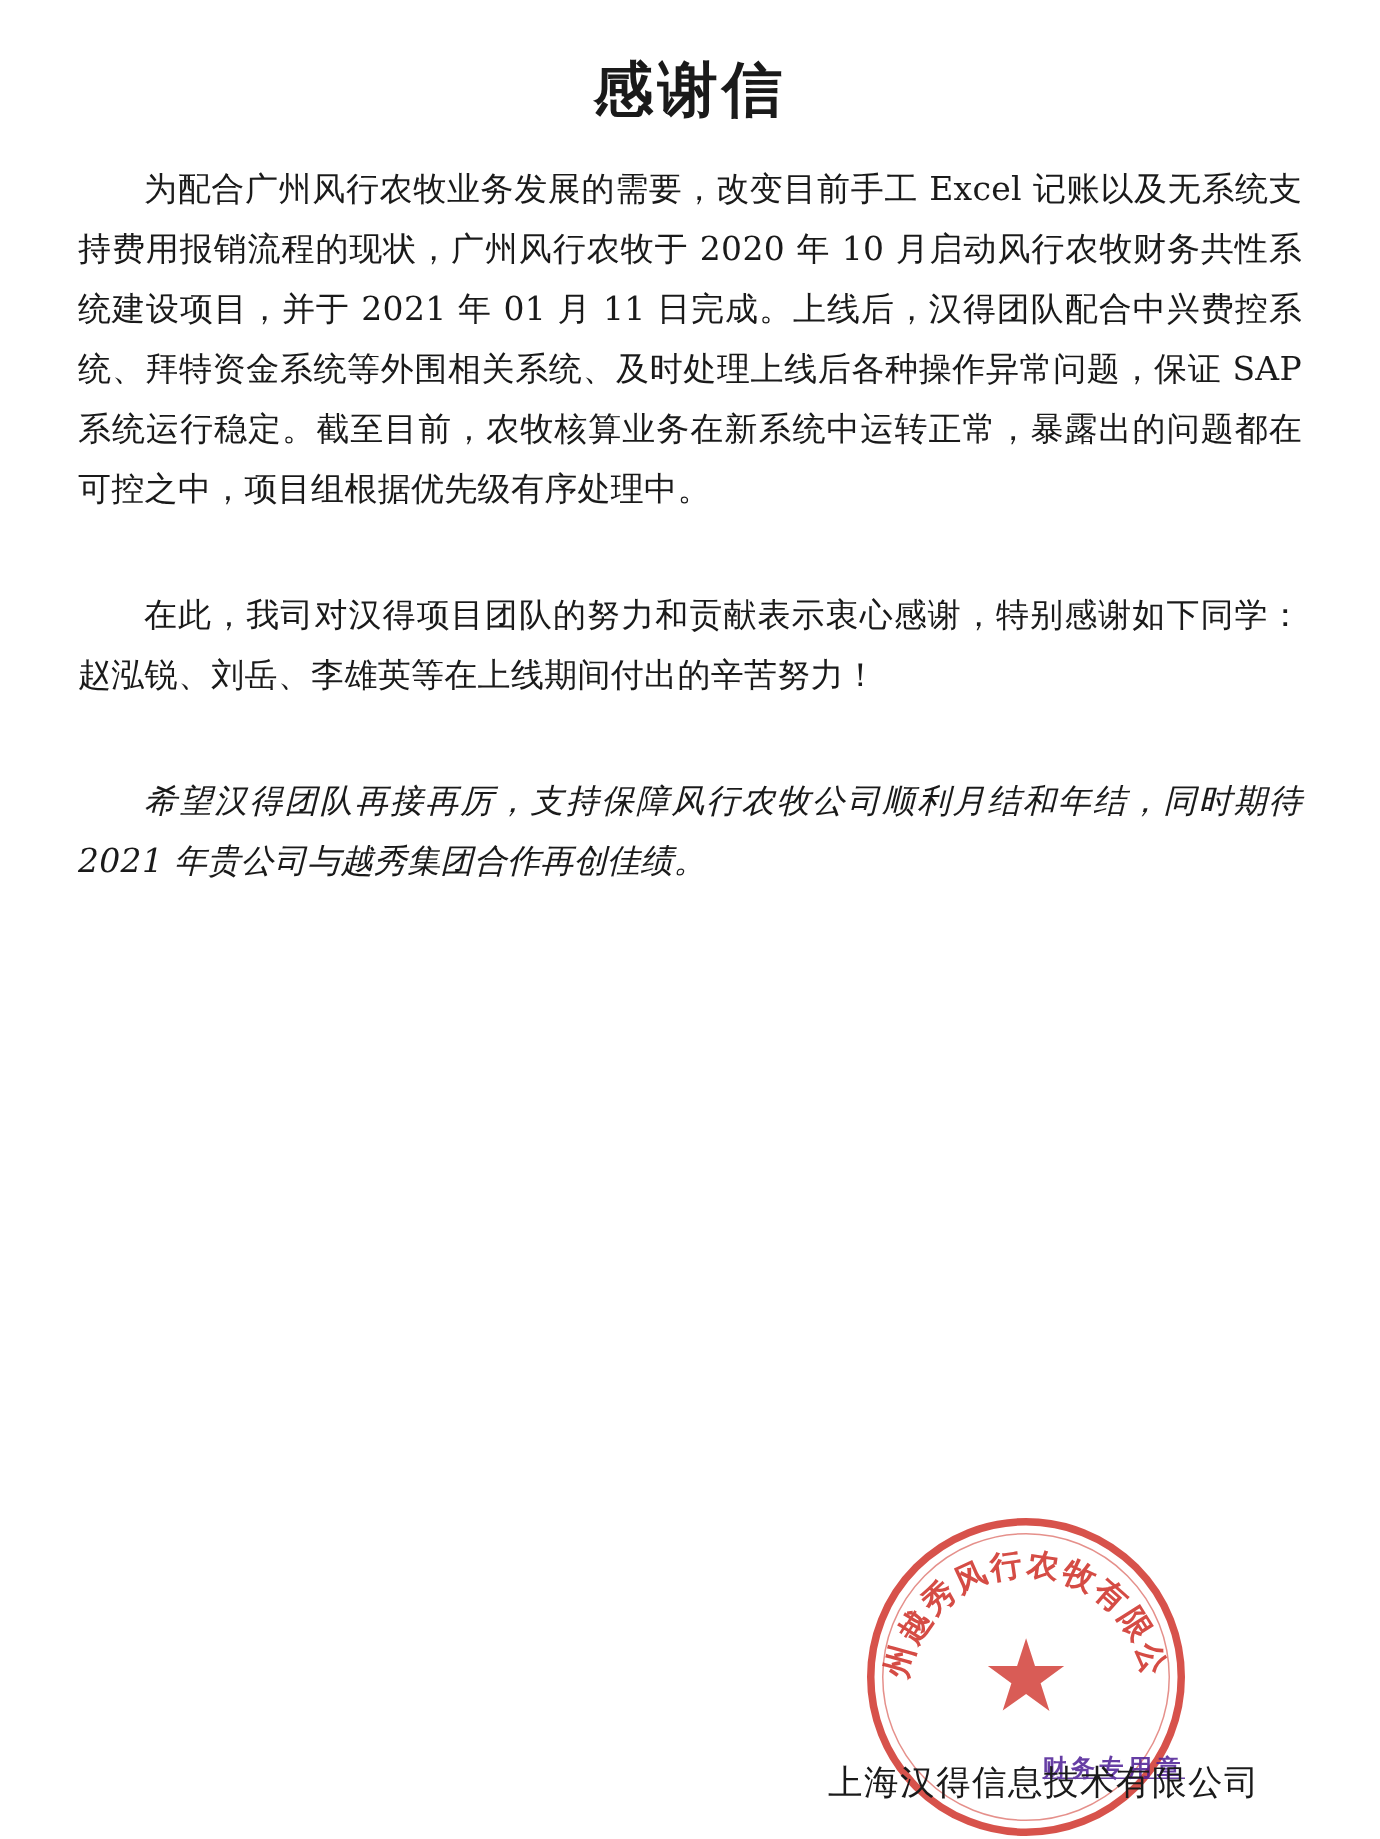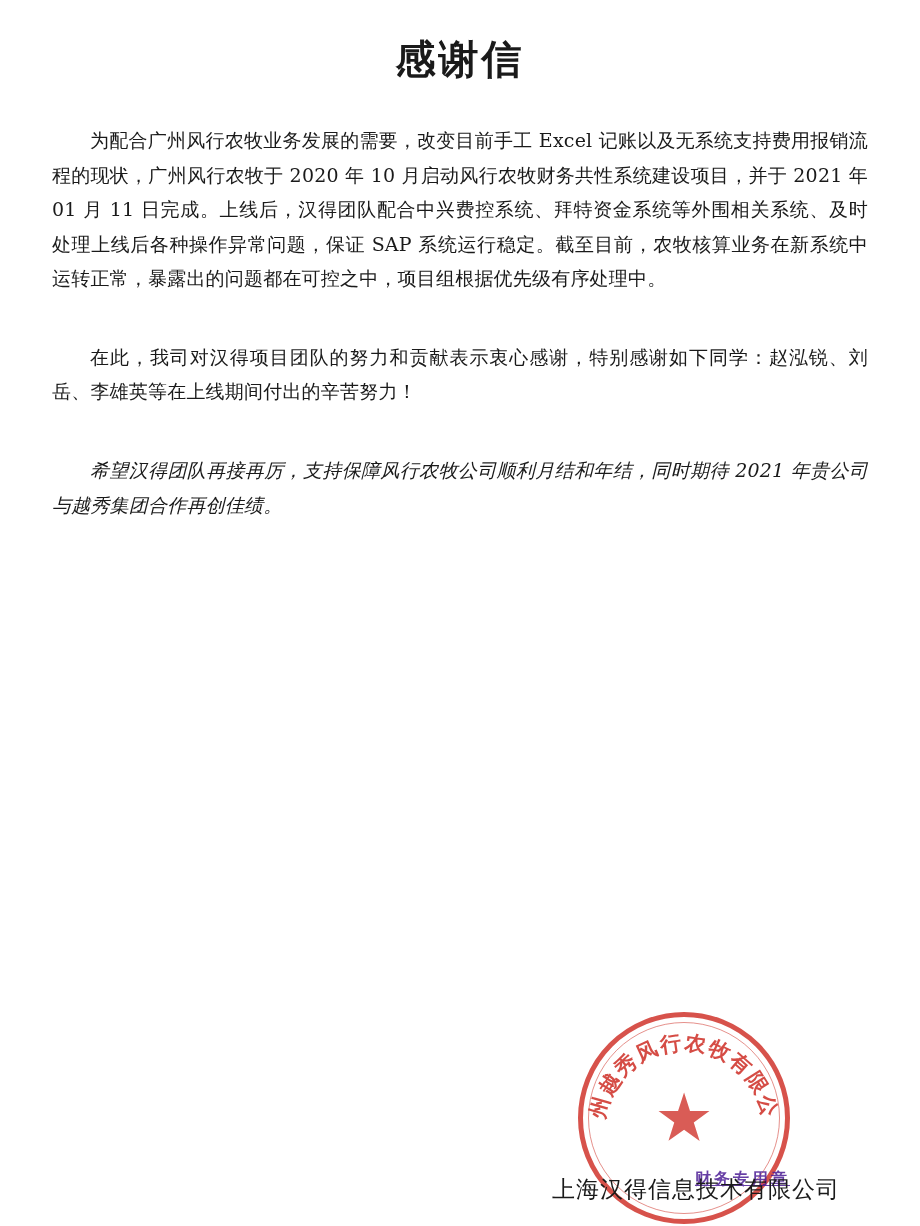--- a/index.html
+++ b/index.html
@@ -20,31 +20,31 @@
     width: 920px;
     height: 1226px;
     box-sizing: border-box;
     padding: 18px 52px 0 52px;
   }
   .doc-title {
     text-align: center;
     font-size: 40px;
     font-weight: bold;
     letter-spacing: 3px;
-    margin: 14px 0 36px 0;
+    margin: 14px 0 20px 0;
     font-family: "DejaVu Serif", "Liberation Serif", serif;
   }
   .salutation {
     font-size: 25px;
     letter-spacing: 1px;
     margin: 0 0 56px 0;
     line-height: 1.4;
   }
   .para {
-    font-size: 19px;
+    font-size: 22px;
     line-height: 1.82;
     text-align: justify;
     text-justify: inter-ideograph;
     text-indent: 2em;
     margin: 0 0 44px 0;
     letter-spacing: 0.2px;
   }
   .para.last {
     margin-bottom: 0;
     font-style: italic;

